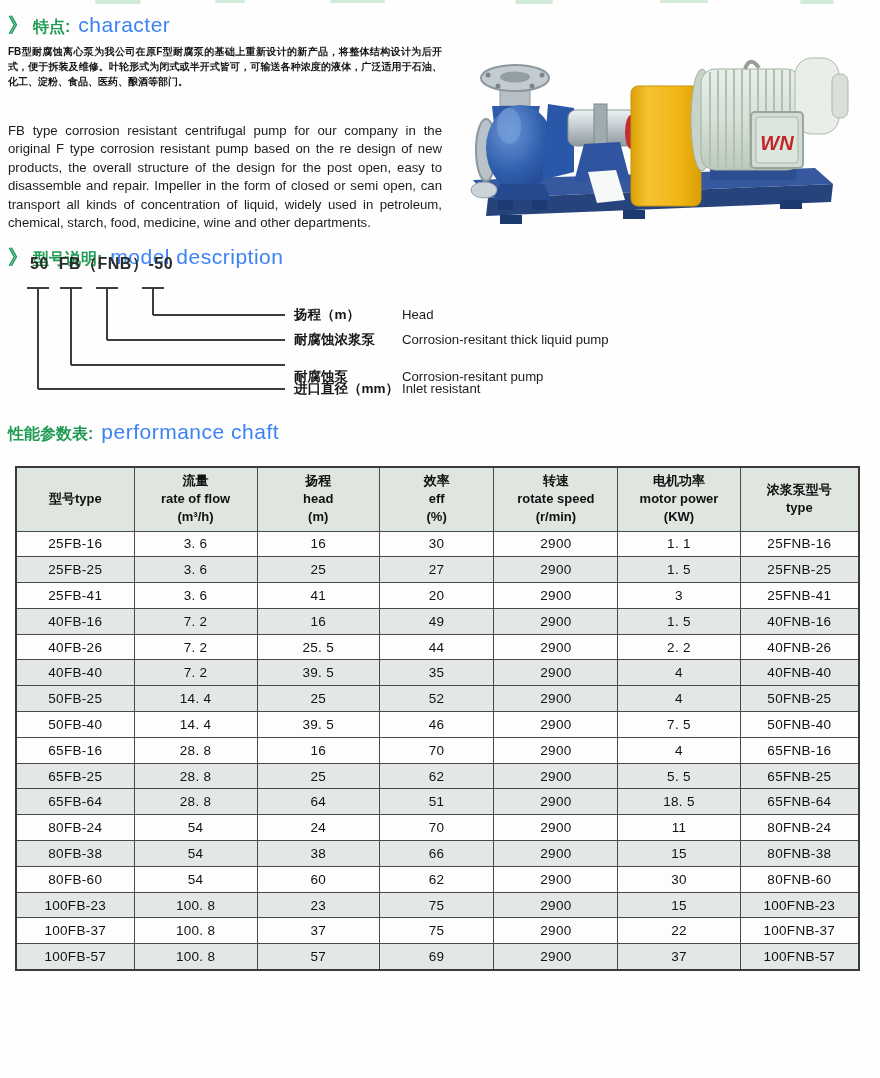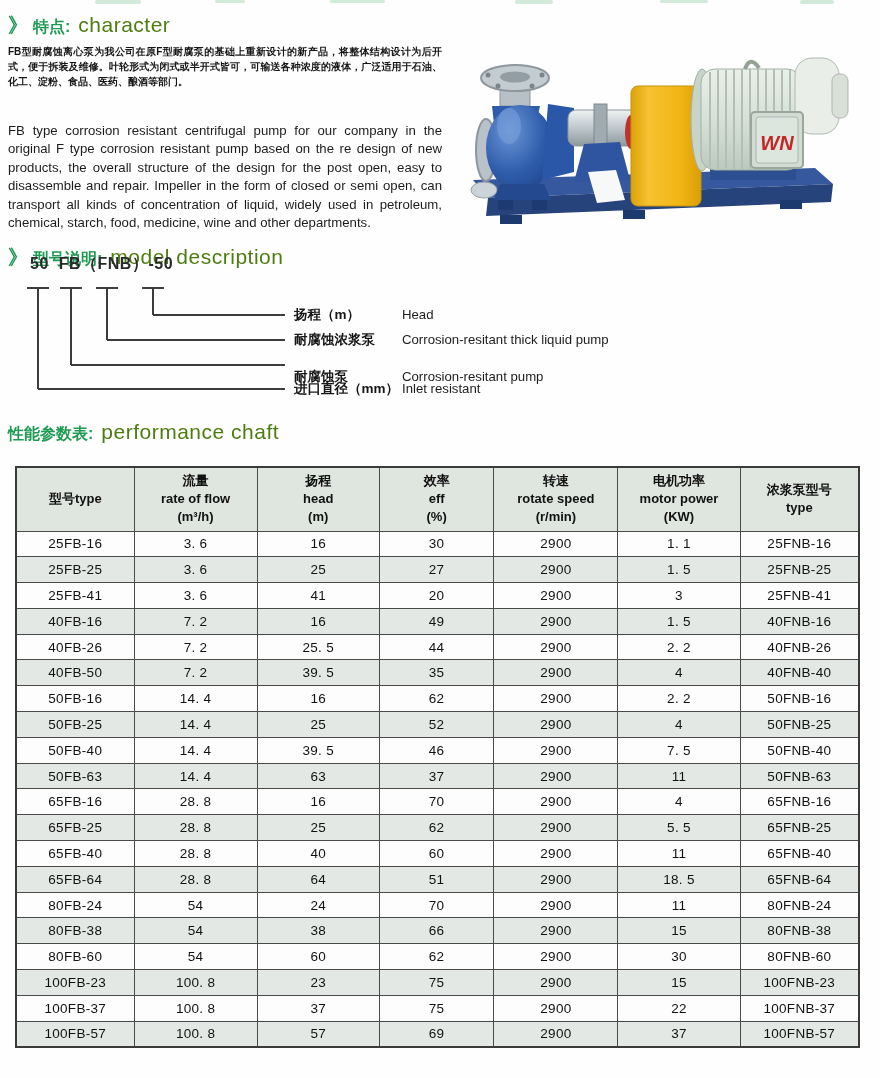--- a/index.html
+++ b/index.html
@@ -13,21 +13,21 @@
     background:#fefefe; overflow:hidden;
   }
 
   
   .artifact { position:absolute; background:#9ed3ae; opacity:.45; border-radius:2px; }
 
   
   .sec-heading { position:absolute; left:8px; white-space:nowrap; }
   .sec-heading .marker { color:#1f9b54; font-weight:bold; font-size:20px; margin-right:5px; }
   .sec-heading .cn { color:#1f9b54; font-weight:bold; font-size:16px; margin-right:8px; }
-  .sec-heading .en { color:#4d7c0f; font-weight:normal; font-size:21px; letter-spacing:.5px; }
+  .sec-heading .en { color:#3b82f6; font-weight:normal; font-size:21px; letter-spacing:.5px; }
 
   
   #char-cn {
     position:absolute; left:8px; top:44px; width:434px;
     font-size:10px; line-height:1.52; font-weight:600;
     text-align:justify; color:#151515;
   }
   #char-en {
     position:absolute; left:8px; top:122px; width:434px;
     font-size:13.2px; line-height:1.4; font-weight:400;
@@ -301,91 +301,64 @@
         <tr>
           <td>40FB-26</td>
           <td>7. 2</td>
           <td>25. 5</td>
           <td>44</td>
           <td>2900</td>
           <td>2. 2</td>
           <td>40FNB-26</td>
         </tr>
         <tr class="alt">
-          <td>40FB-50</td>
+          <td>40FB-40</td>
           <td>7. 2</td>
           <td>39. 5</td>
           <td>35</td>
           <td>2900</td>
           <td>4</td>
           <td>40FNB-40</td>
-        </tr>
-        <tr>
-          <td>50FB-16</td>
-          <td>14. 4</td>
-          <td>16</td>
-          <td>62</td>
-          <td>2900</td>
-          <td>2. 2</td>
-          <td>50FNB-16</td>
         </tr>
         <tr class="alt">
           <td>50FB-25</td>
           <td>14. 4</td>
           <td>25</td>
           <td>52</td>
           <td>2900</td>
           <td>4</td>
           <td>50FNB-25</td>
         </tr>
         <tr>
           <td>50FB-40</td>
           <td>14. 4</td>
           <td>39. 5</td>
           <td>46</td>
           <td>2900</td>
           <td>7. 5</td>
           <td>50FNB-40</td>
         </tr>
-        <tr class="alt">
-          <td>50FB-63</td>
-          <td>14. 4</td>
-          <td>63</td>
-          <td>37</td>
-          <td>2900</td>
-          <td>11</td>
-          <td>50FNB-63</td>
-        </tr>
         <tr>
           <td>65FB-16</td>
           <td>28. 8</td>
           <td>16</td>
           <td>70</td>
           <td>2900</td>
           <td>4</td>
           <td>65FNB-16</td>
         </tr>
         <tr class="alt">
           <td>65FB-25</td>
           <td>28. 8</td>
           <td>25</td>
           <td>62</td>
           <td>2900</td>
           <td>5. 5</td>
           <td>65FNB-25</td>
         </tr>
-        <tr>
-          <td>65FB-40</td>
-          <td>28. 8</td>
-          <td>40</td>
-          <td>60</td>
-          <td>2900</td>
-          <td>11</td>
-          <td>65FNB-40</td>
-        </tr>
         <tr class="alt">
           <td>65FB-64</td>
           <td>28. 8</td>
           <td>64</td>
           <td>51</td>
           <td>2900</td>
           <td>18. 5</td>
           <td>65FNB-64</td>
         </tr>
         <tr>

